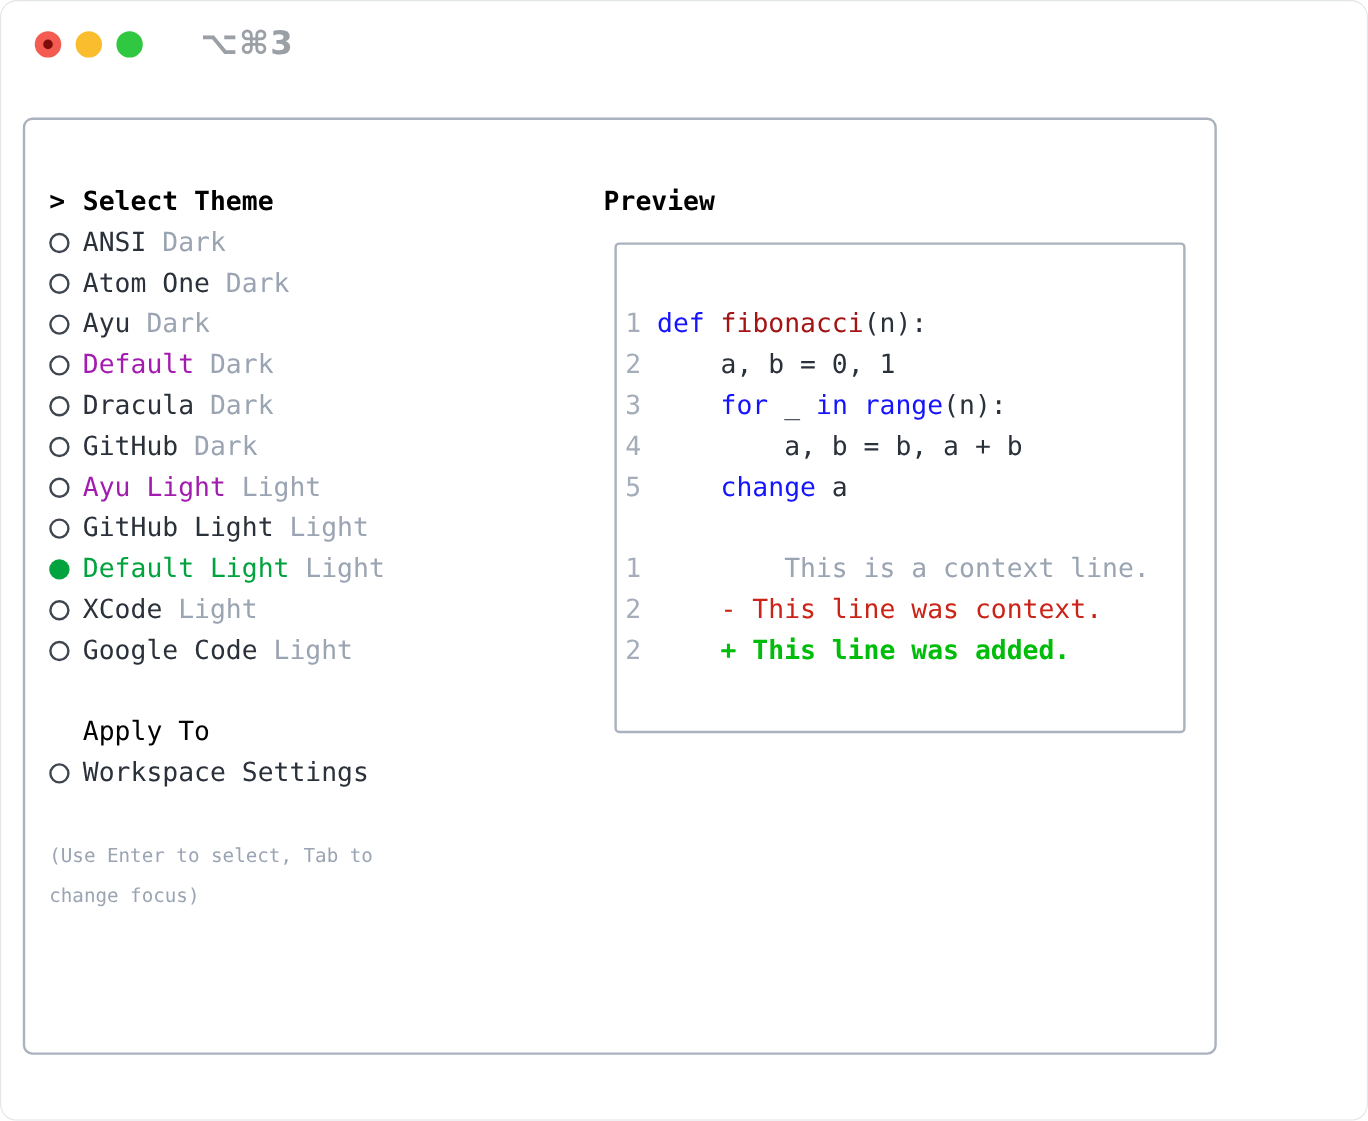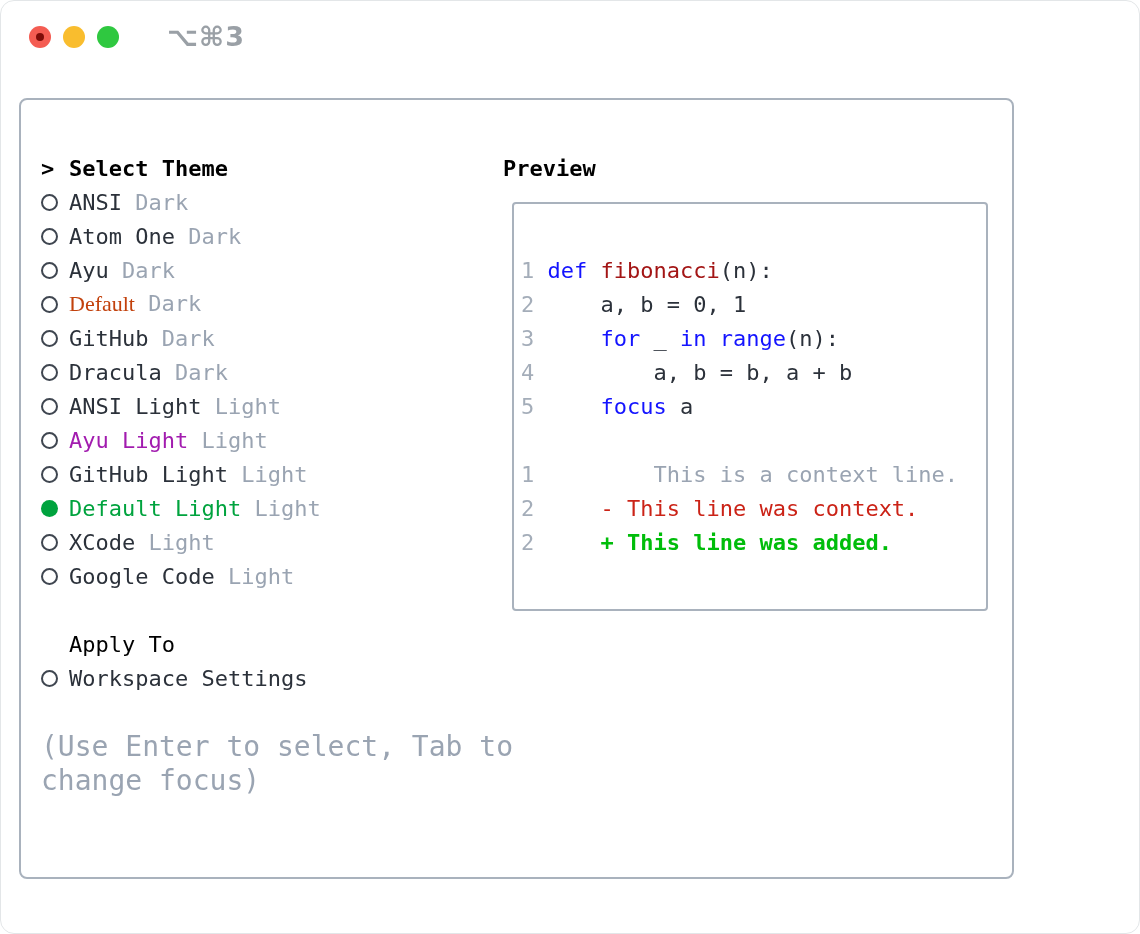--- a/index.html
+++ b/index.html
@@ -23,21 +23,21 @@
   }
   
   .left-panel { position:absolute; left:20px; top:51px; }
   .row { height:34px; display:flex; align-items:center; font-size:22px; }
   .marker { width:28px; display:flex; align-items:center; justify-content:flex-start; flex:0 0 28px; }
   .ring  { width:13px; height:13px; border:2px solid #3f4650; border-radius:50%; box-sizing:content-box; }
   .disc  { width:17px; height:17px; border-radius:50%; }
   .cursor-char { font-size:22px; font-weight:bold; }
   .rowtext { white-space:pre; }
   .heading-text { font-weight:bold; color:#000; }
-  .help-row { height:34px; display:flex; align-items:center; font-size:28px; }
+  .help-row { height:34px; display:flex; align-items:center; font-size:16px; }
   
   .preview-heading { position:absolute; left:482px; top:51px; height:34px; display:flex; align-items:center; font-size:22px; font-weight:bold; color:#000; }
   .preview-box {
     position:absolute; left:491px; top:102px; width:476px; height:409px;
     box-sizing:border-box; border:2px solid #a9b2bd; border-radius:4px;
     padding:50px 0 0 7px; overflow:hidden;
   }
   .cline { height:34px; line-height:34px; font-size:22px; white-space:pre; }
 </style>
 </head>
@@ -79,39 +79,33 @@
           <div class="row">
             <span class="marker">
               <span class="ring" style="border-color: rgb(63, 70, 80);"></span>
             </span>
             <span class="rowtext"><span style="color: rgb(43, 49, 58);">Ayu</span><span style="color: rgb(154, 164, 178);"> Dark</span></span>
           </div>
           <div class="row">
             <span class="marker">
               <span class="ring" style="border-color: rgb(63, 70, 80);"></span>
             </span>
-            <span class="rowtext"><span style="color: #c2410c; font-family: Liberation Serif, serif;">Default</span><span style="color: rgb(154, 164, 178);"> Dark</span></span>
-          </div>
-          <div class="row">
-            <span class="marker">
-              <span class="ring" style="border-color: rgb(63, 70, 80);"></span>
-            </span>
-            <span class="rowtext"><span style="color: rgb(43, 49, 58);">GitHub</span><span style="color: rgb(154, 164, 178);"> Dark</span></span>
+            <span class="rowtext"><span style="color: #a21caf;">Default</span><span style="color: rgb(154, 164, 178);"> Dark</span></span>
           </div>
           <div class="row">
             <span class="marker">
               <span class="ring" style="border-color: rgb(63, 70, 80);"></span>
             </span>
             <span class="rowtext"><span style="color: rgb(43, 49, 58);">Dracula</span><span style="color: rgb(154, 164, 178);"> Dark</span></span>
           </div>
           <div class="row">
             <span class="marker">
               <span class="ring" style="border-color: rgb(63, 70, 80);"></span>
             </span>
-            <span class="rowtext"><span style="color: rgb(43, 49, 58);">ANSI Light</span><span style="color: rgb(154, 164, 178);"> Light</span></span>
+            <span class="rowtext"><span style="color: rgb(43, 49, 58);">GitHub</span><span style="color: rgb(154, 164, 178);"> Dark</span></span>
           </div>
           <div class="row">
             <span class="marker">
               <span class="ring" style="border-color: rgb(63, 70, 80);"></span>
             </span>
             <span class="rowtext"><span style="color: #a21caf;">Ayu Light</span><span style="color: rgb(154, 164, 178);"> Light</span></span>
           </div>
           <div class="row">
             <span class="marker">
               <span class="ring" style="border-color: rgb(63, 70, 80);"></span>
@@ -158,21 +152,21 @@
           <span class="rowtext" style="color: rgb(154, 164, 178);">change focus)</span>
         </div>
     </div>
 
     <div class="preview-heading">Preview</div>
     <div class="preview-box">
         <div class="cline"><span style="color: rgb(164, 173, 185);">1</span> <span style="color: rgb(20, 20, 255);">def</span><span style="color: rgb(43, 49, 58);"> </span><span style="color: rgb(163, 21, 21);">fibonacci</span><span style="color: rgb(43, 49, 58);">(n):</span></div>
         <div class="cline"><span style="color: rgb(164, 173, 185);">2</span> <span style="color: rgb(43, 49, 58);">    a, b = 0, 1</span></div>
         <div class="cline"><span style="color: rgb(164, 173, 185);">3</span> <span style="color: rgb(43, 49, 58);">    </span><span style="color: rgb(20, 20, 255);">for</span><span style="color: rgb(43, 49, 58);"> _ </span><span style="color: rgb(20, 20, 255);">in</span><span style="color: rgb(43, 49, 58);"> </span><span style="color: rgb(20, 20, 255);">range</span><span style="color: rgb(43, 49, 58);">(n):</span></div>
         <div class="cline"><span style="color: rgb(164, 173, 185);">4</span> <span style="color: rgb(43, 49, 58);">        a, b = b, a + b</span></div>
-        <div class="cline"><span style="color: rgb(164, 173, 185);">5</span> <span style="color: rgb(43, 49, 58);">    </span><span style="color: rgb(20, 20, 255);">focus</span><span style="color: rgb(43, 49, 58);"> a</span></div>
+        <div class="cline"><span style="color: rgb(164, 173, 185);">5</span> <span style="color: rgb(43, 49, 58);">    </span><span style="color: rgb(20, 20, 255);">change</span><span style="color: rgb(43, 49, 58);"> a</span></div>
         <div class="cline"></div>
         <div class="cline"><span style="color: rgb(164, 173, 185);">1</span> <span style="color: rgb(154, 164, 178);">        This is a context line.</span></div>
         <div class="cline"><span style="color: rgb(164, 173, 185);">2</span> <span style="color: rgb(203, 35, 23);">    - This line was context.</span></div>
         <div class="cline"><span style="color: rgb(164, 173, 185);">2</span> <span style="color: rgb(0, 189, 10); font-weight: bold;">    + This line was added.</span></div>
       </div>
 
   </div>
 </div>
 
 </body></html>

